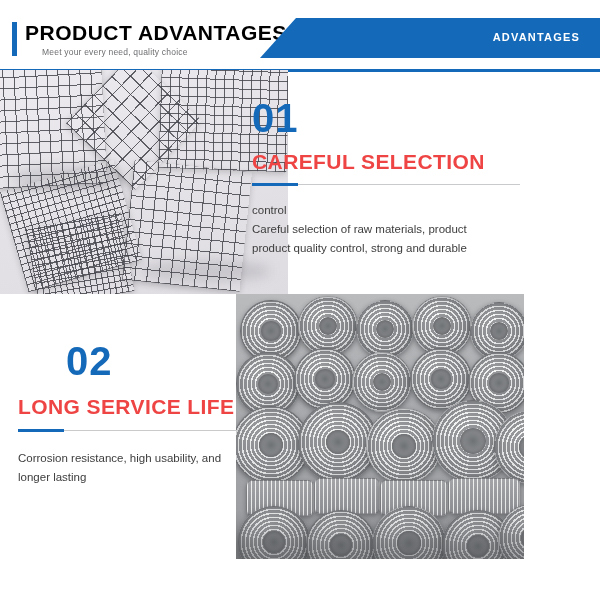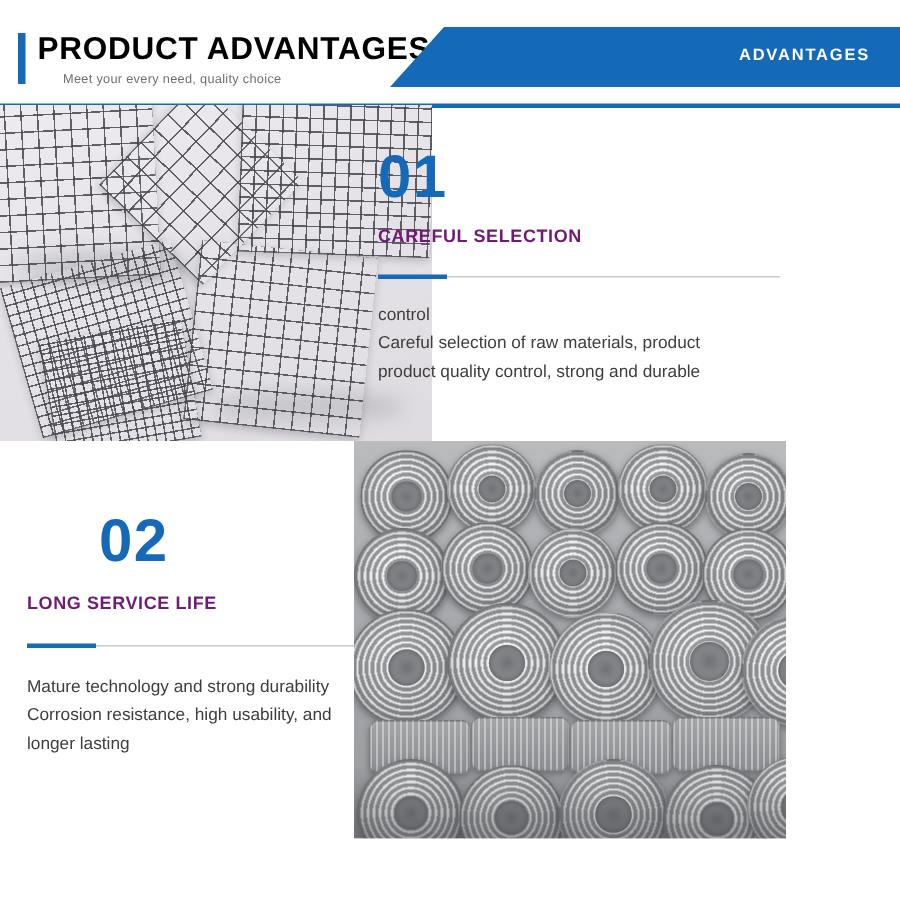--- a/index.html
+++ b/index.html
@@ -111,23 +111,23 @@
 
   .big-num {
     font-size: 40px;
     font-weight: bold;
     color: #1469b9;
     letter-spacing: 1px;
     line-height: 1;
     font-family: "Liberation Sans", sans-serif;
   }
   .feature-title {
-    font-size: 12px;
+    font-size: 21px;
     font-weight: bold;
-    color: #701a75;
+    color: #ef4444;
     letter-spacing: 0.4px;
     font-family: "Liberation Sans", sans-serif;
   }
   .divider {
     width: 100%;
     height: 1px;
     background: #c9cacc;
     position: relative;
   }
   .divider::before {
@@ -271,21 +271,20 @@
 
   </div>
 
   <div class="row row-2">
 
     <div class="text-col text-col-left">
       <div class="big-num b2-num">02</div>
       <div class="feature-title b2-title">LONG SERVICE LIFE</div>
       <div class="divider b2-div"></div>
       <div class="feature-body b2-body">
-        <div>Mature technology and strong durability</div>
         <div>Corrosion resistance, high usability, and</div>
         <div>longer lasting</div>
       </div>
     </div>
 
     <div class="photo photo-right">
       <div class="rolls-scene">
 
         <div class="roll" style="left:4px;   top:6px;   width:60px; height:60px;"></div>
         <div class="roll" style="left:62px;  top:2px;   width:58px; height:58px;"></div>

